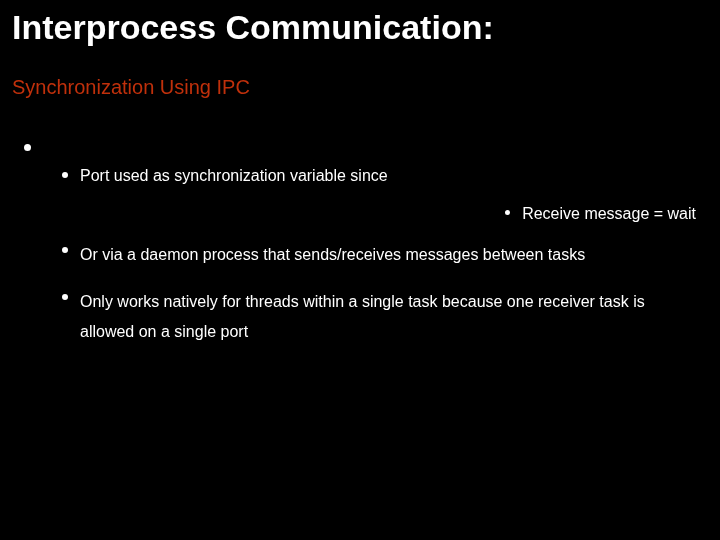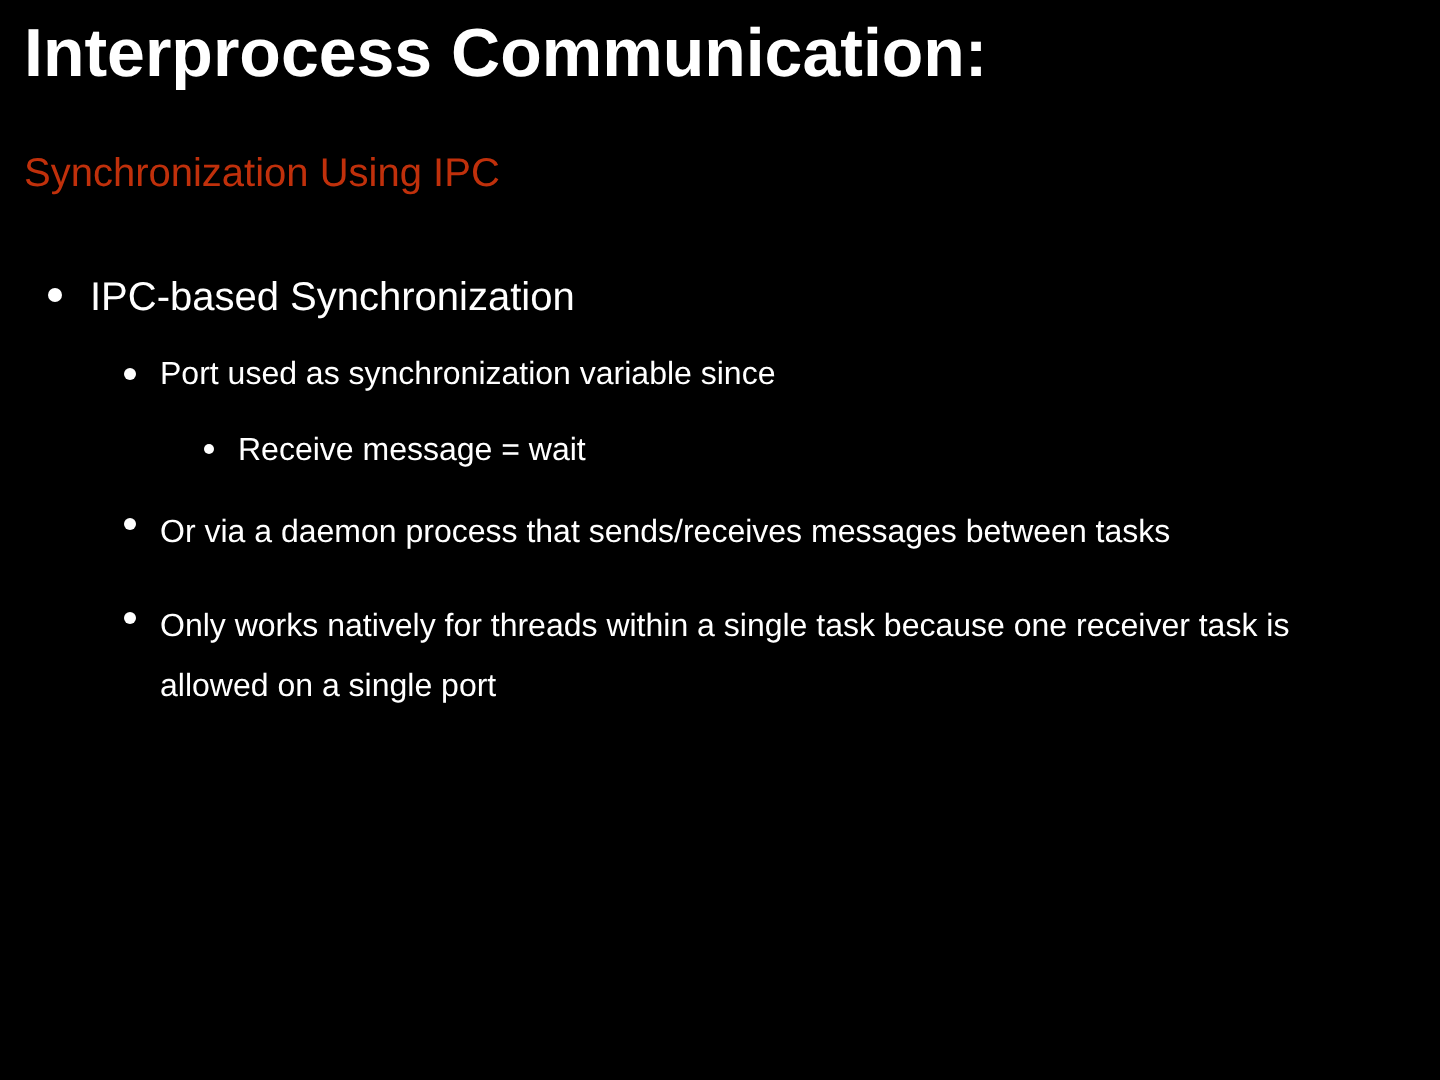--- a/index.html
+++ b/index.html
@@ -65,39 +65,39 @@
     width: 6px; height: 6px; border-radius:50%; background:#fff;
     margin-top: 7px; margin-right: 12px; flex:0 0 auto;
   }
   .b2 .txt { font-size: 16px; line-height: 1.9; }
   .b2.tight .txt { line-height: 1.35; }
   .b3 {
     display: flex;
     align-items: flex-start;
     margin-left: 78px;
     margin-bottom: 16px;
+    justify-content: flex-end;
   }
   .b3 .dot {
     width: 5px; height: 5px; border-radius:50%; background:#fff;
     margin-top: 7px; margin-right: 12px; flex:0 0 auto;
   }
   .b3 .txt { font-size: 16px; }
 </style>
 </head>
 <body>
 <div class="slide">
 
   <div class="title">Interprocess Communication:</div>
   <div class="subtitle">Synchronization Using IPC</div>
 
   <div class="body">
 
     <div class="b1">
       <span class="dot"></span>
-      <span class="txt">IPC-based Synchronization</span>
     </div>
 
     <div class="b2 tight">
       <span class="dot"></span>
       <span class="txt">Port used as synchronization variable since</span>
     </div>
 
     <div class="b3">
       <span class="dot"></span>
       <span class="txt">Receive message = wait</span>

